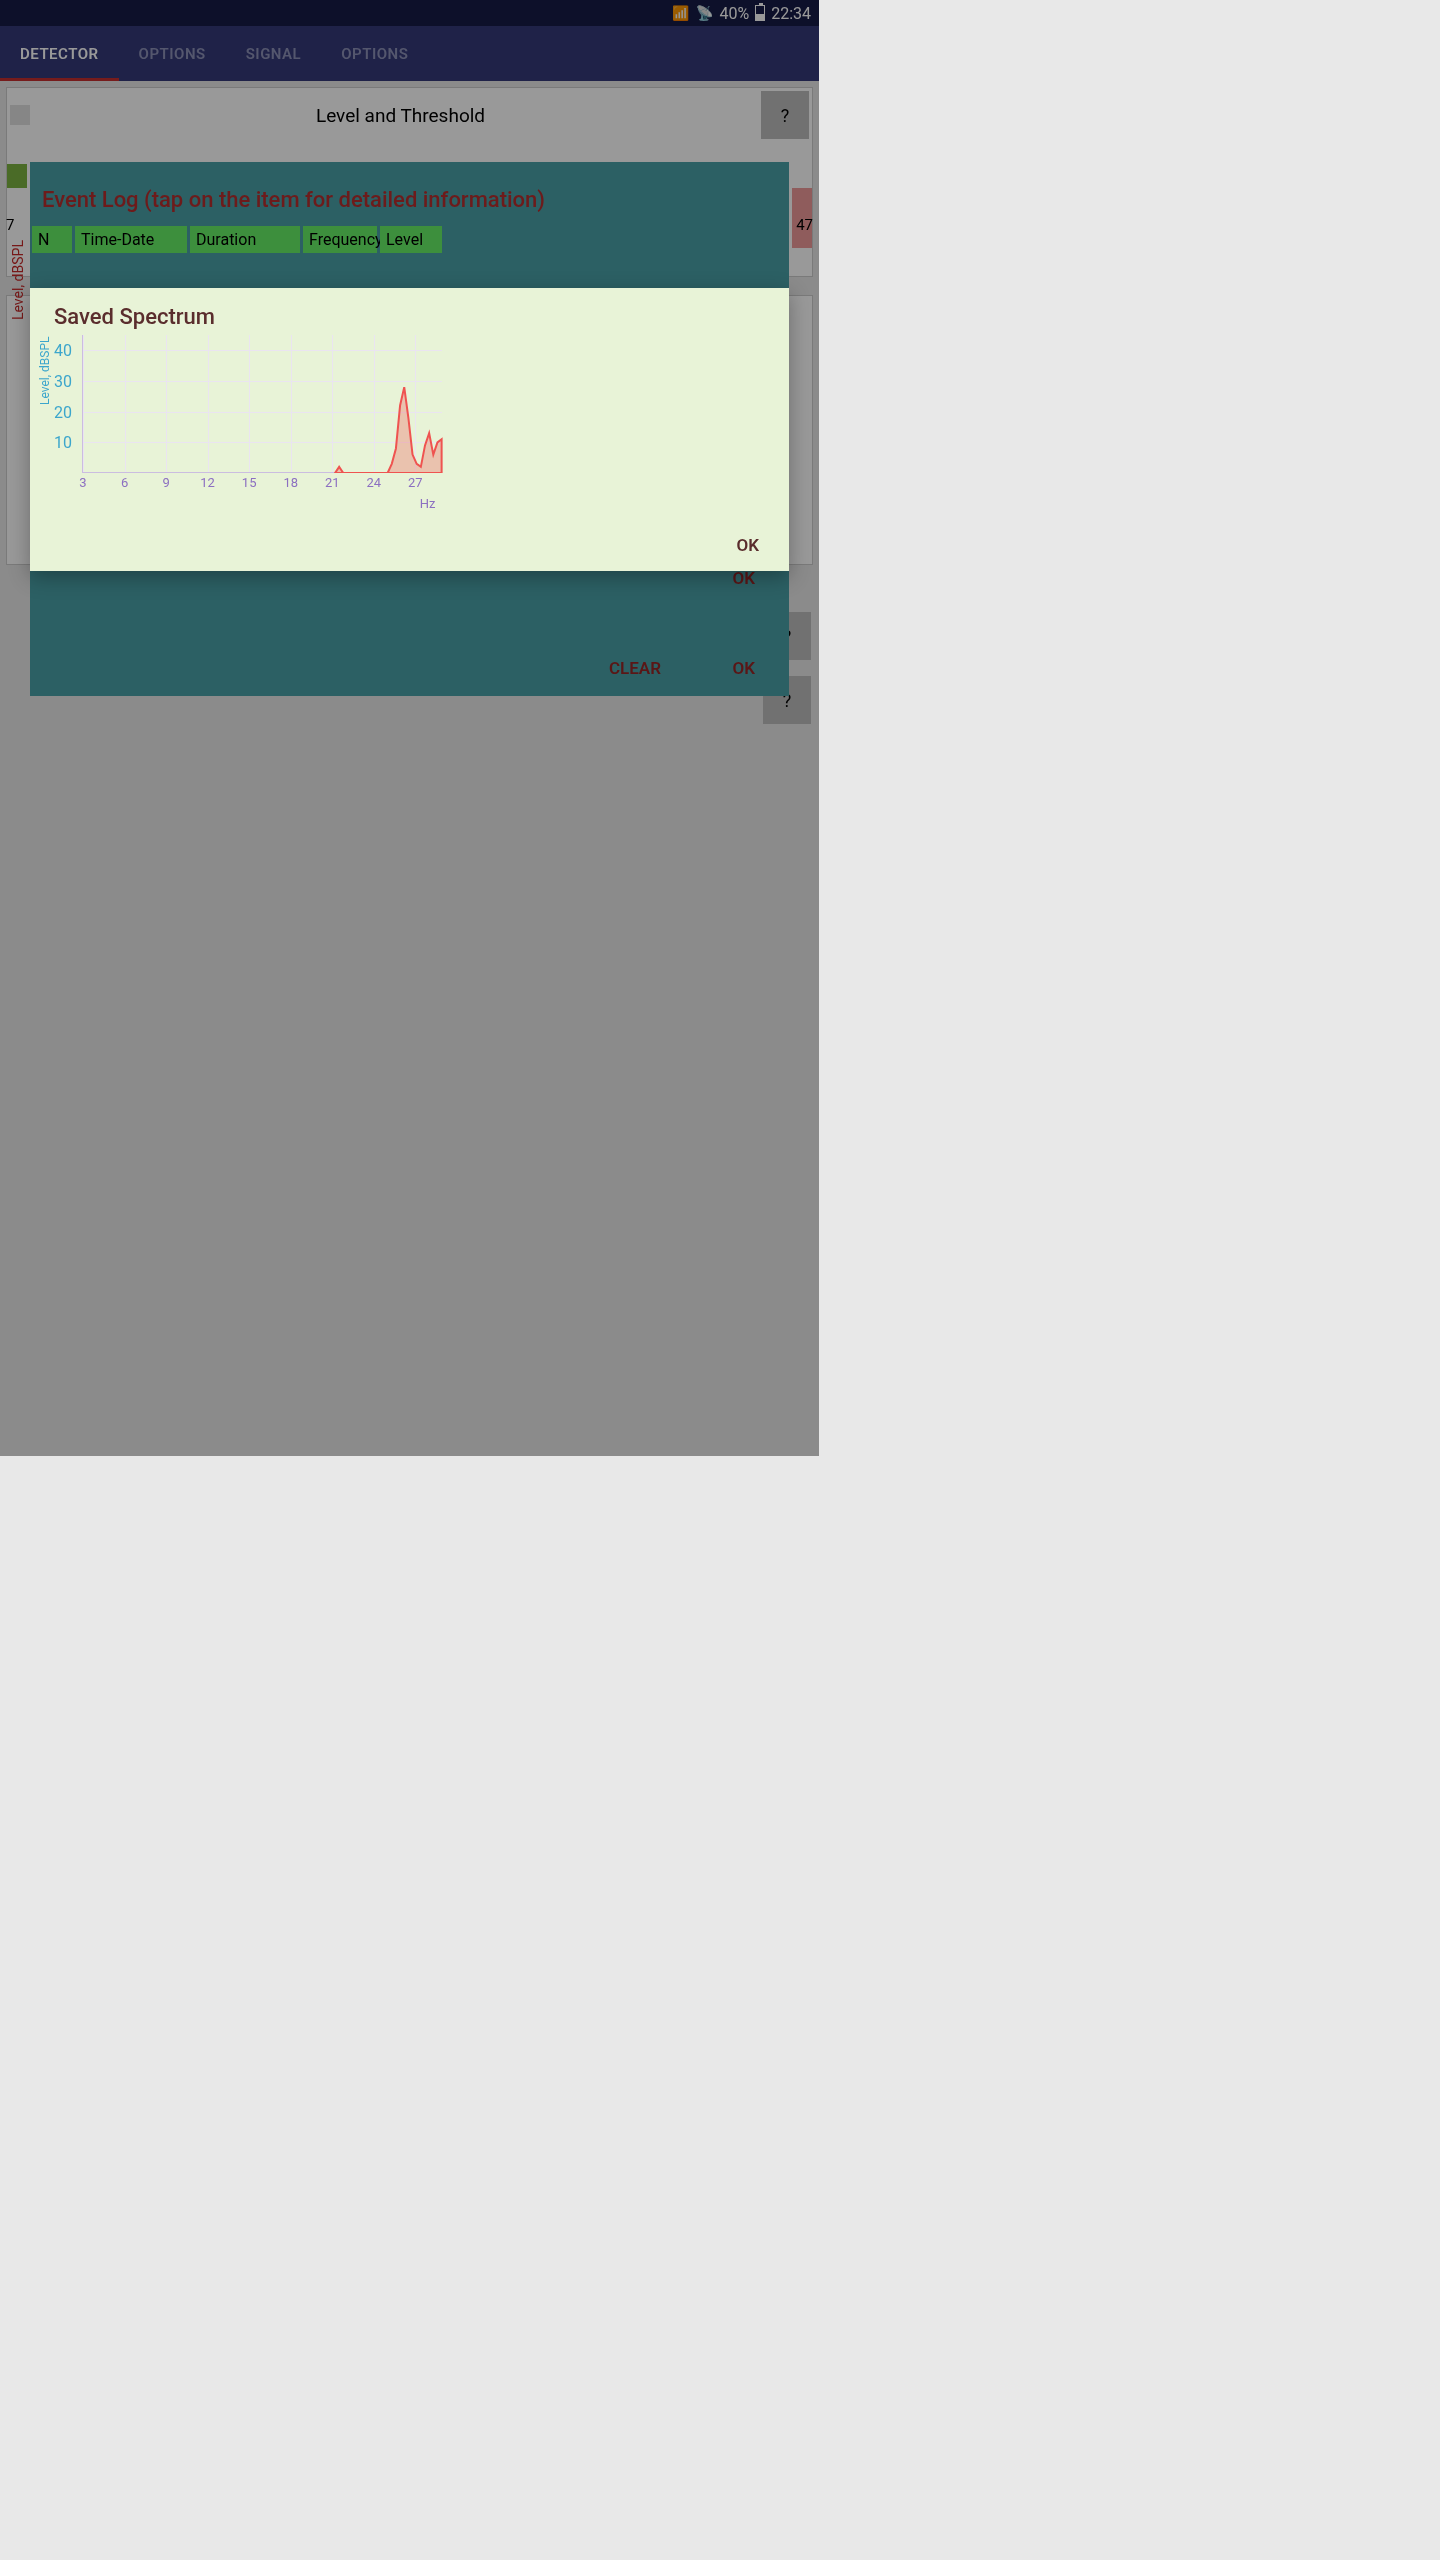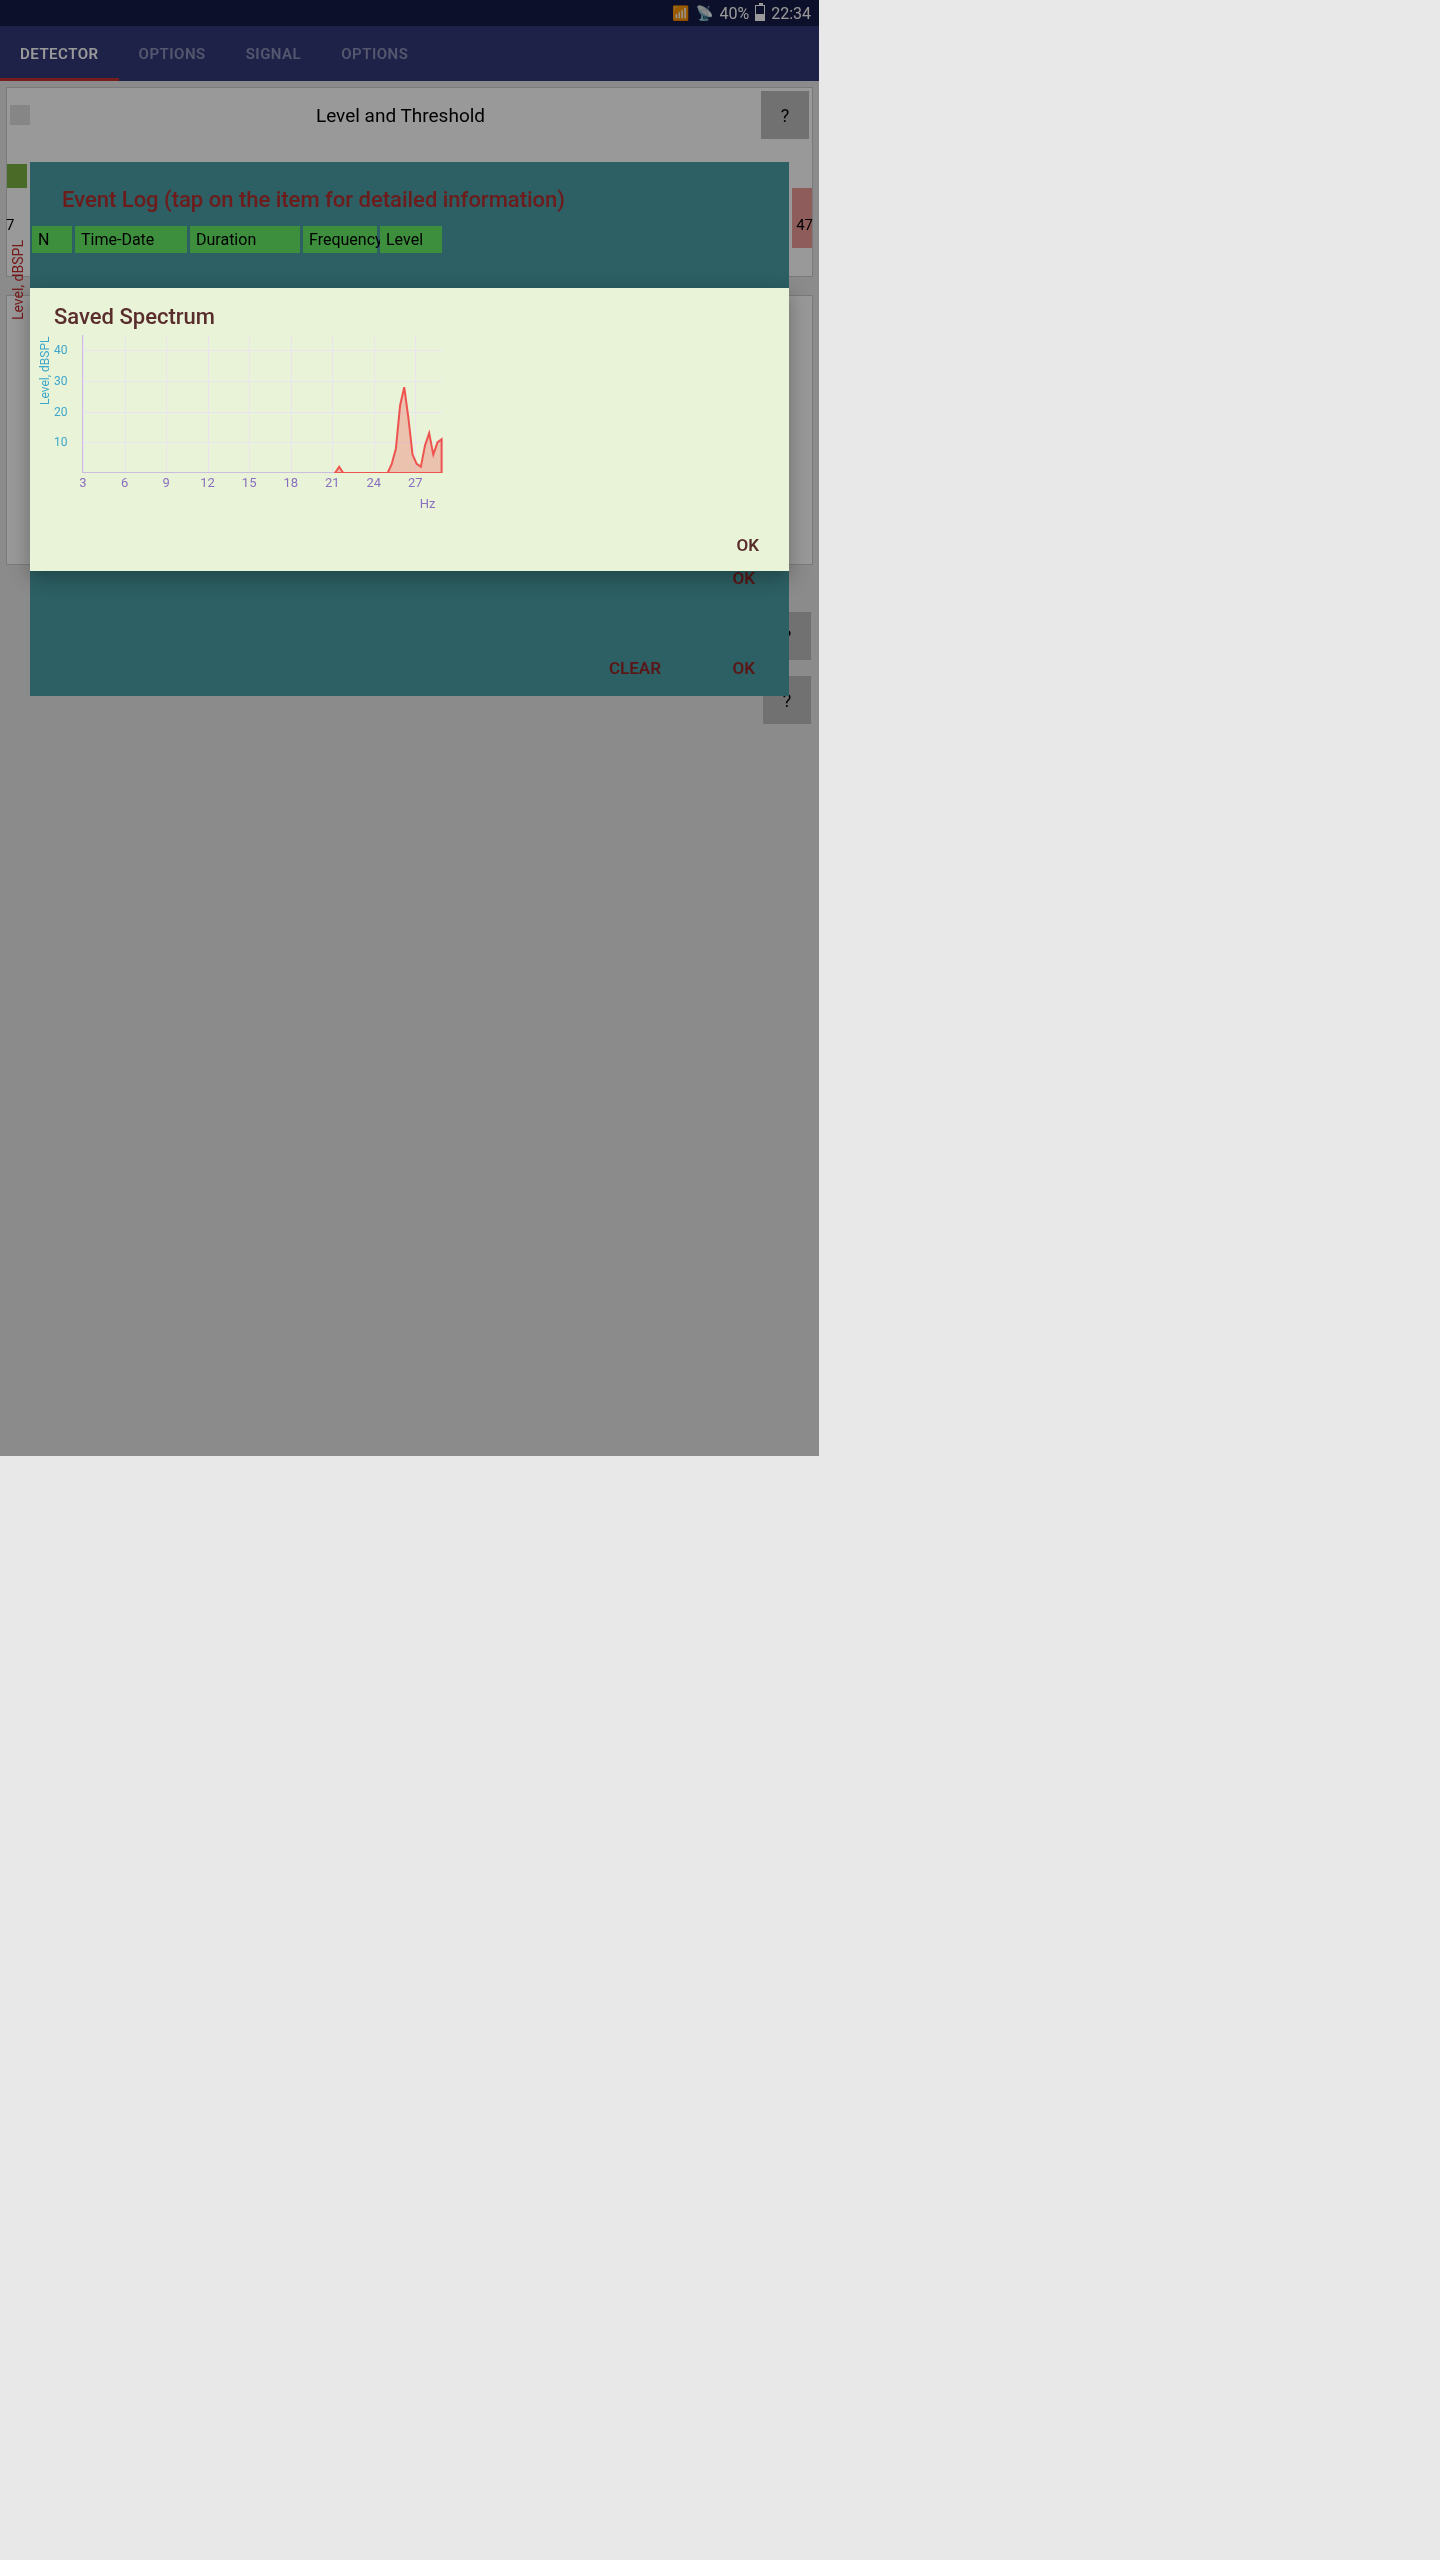--- a/index.html
+++ b/index.html
@@ -31,39 +31,39 @@
   .seven { position:absolute; left:6px; top:216px; font-size:15px; color:#000; }
   .forty7 { position:absolute; right:6px; top:216px; font-size:15px; color:#000; }
   .help2 { position:absolute; right:8px; top:612px; width:48px; height:48px; background:#bdbdbd; color:#000; display:flex; align-items:center; justify-content:center; font-size:18px; }
   .help3 { position:absolute; right:8px; top:676px; width:48px; height:48px; background:#bdbdbd; color:#000; display:flex; align-items:center; justify-content:center; font-size:18px; }
 
   
   .scrim { position:absolute; inset:0; background:rgba(0,0,0,.40); }
 
   
   .teal-modal { position:absolute; left:30px; right:30px; top:162px; bottom:(100%); height:534px; background:#2c6064; }
-  .teal-title { color:#6d1b1b; font-size:22px; font-weight:500; padding:24px 32px 12px; line-height:1.25; }
+  .teal-title { color:#6d1b1b; font-size:22px; font-weight:500; padding:24px 12px 12px; line-height:1.25; }
   .tbl { display:flex; padding:0 2px; gap:3px; }
   .th { background:#3d8f3d; color:#000; font-size:16px; padding:4px 6px; }
   .th.n { width:40px; }
   .th.td { width:112px; }
   .th.dur { width:110px; }
   .th.freq { width:74px; }
   .th.lvl { width:62px; }
   .teal-sub { color:#6d1b1b; font-size:22px; font-weight:500; padding:38px 28px 10px; }
   .teal-ok2 { color:#5a1616; font-weight:600; font-size:17px; position:absolute; right:34px; bottom:108px; }
   .teal-clear { color:#5a1616; font-weight:600; font-size:17px; position:absolute; right:128px; bottom:18px; }
   .teal-ok3 { color:#5a1616; font-weight:600; font-size:17px; position:absolute; right:34px; bottom:18px; }
 
   
   .spec-dialog { position:absolute; left:30px; right:30px; top:288px; height:283px; background:#e8f3d7; box-shadow:0 6px 20px rgba(0,0,0,.3); }
   .spec-title { color:#5a2d2d; font-size:22px; font-weight:500; padding:16px 24px 6px; }
   .spec-plot { position:relative; margin:0 10px 0 46px; height:142px; }
   .ylab { position:absolute; left:-38px; top:70px; transform:rotate(-90deg); transform-origin:left top; color:#3ca6cc; font-size:12px; }
-  .ytick { position:absolute; left:-22px; color:#3ca6cc; font-size:12px; transform:translateY(-50%); }
+  .ytick { position:absolute; left:-22px; color:#3ca6cc; font-size:16px; transform:translateY(-50%); }
   .plot-area { position:absolute; left:6px; right:0; top:0; bottom:0; border-left:1px solid #cbbde0; border-bottom:1px solid #cbbde0; }
   .grid-v, .grid-h { position:absolute; background:#eae4f1; }
   .grid-v { width:1px; top:0; bottom:0; }
   .grid-h { height:1px; left:0; right:0; }
   .xtick { position:absolute; bottom:-18px; color:#8c6fc1; font-size:13px; transform:translateX(-50%); }
   .xlab { position:absolute; left:50%; bottom:-34px; transform:translateX(-50%); color:#8c6fc1; font-size:13px; }
   .spec-ok { position:absolute; right:30px; bottom:16px; color:#5a2d2d; font-weight:600; font-size:17px; }
 </style>
 </head>
 <body>

